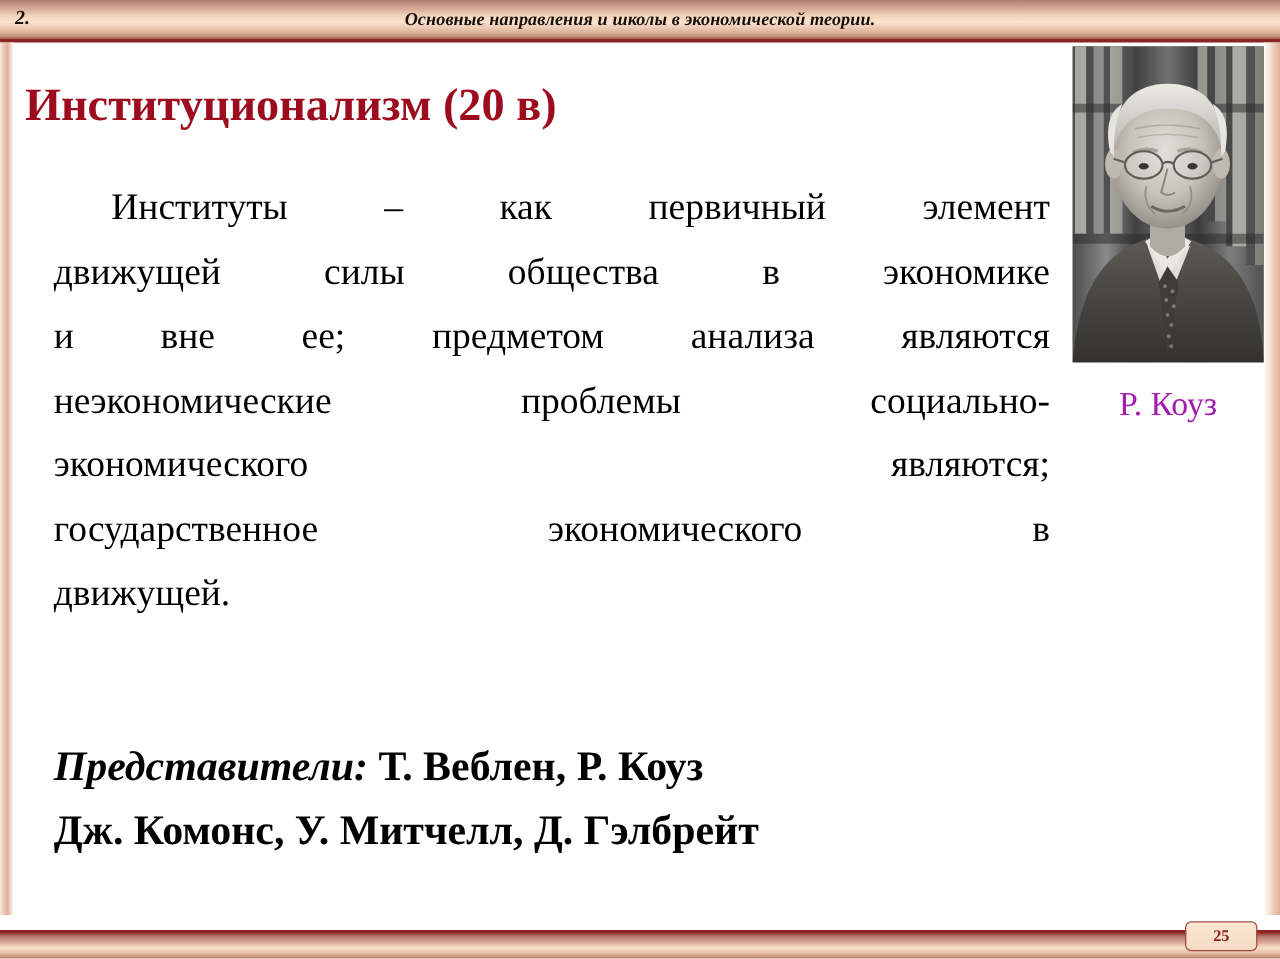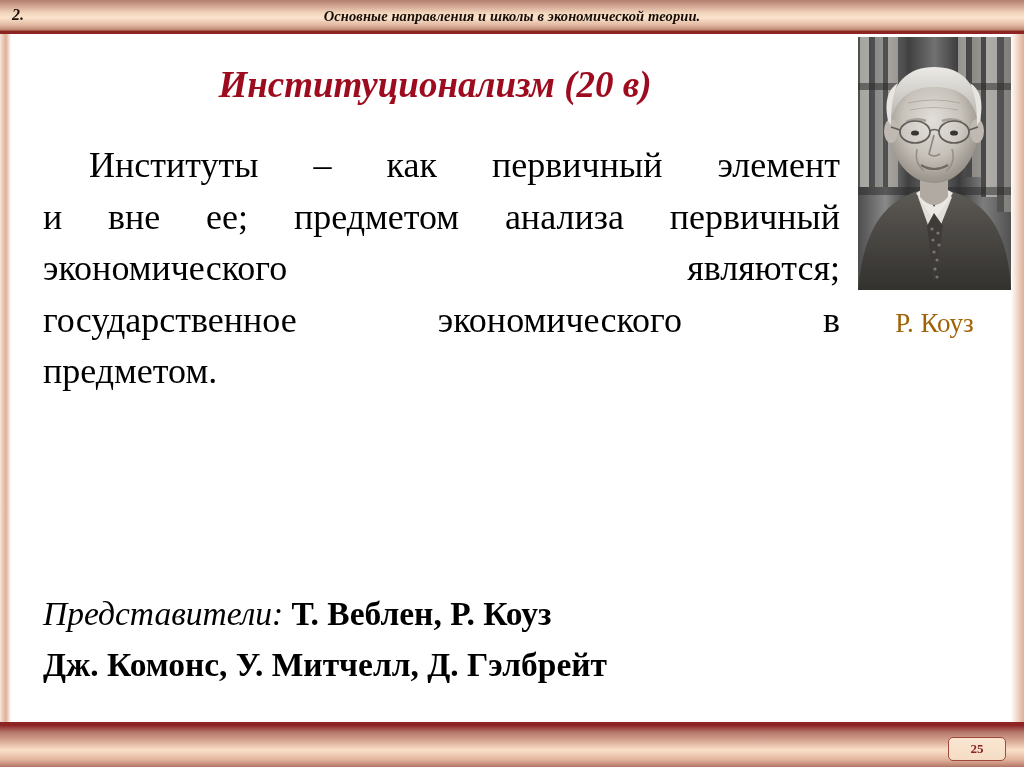--- a/index.html
+++ b/index.html
@@ -61,21 +61,21 @@
     letter-spacing: 0.1px;
     font-family: "Liberation Serif", "DejaVu Serif", serif;
   }
 
   
   .footer-band {
     position: absolute;
     left: 0;
     bottom: 0;
     width: 1024px;
-    height: 45px;
+    height: 23px;
     background: linear-gradient(to bottom,
         #8d2323 0%,
         #8d2323 7%,
         #b3766a 22%,
         #d8a794 42%,
         #fae0c8 62%,
         #e4b9a2 82%,
         #c68e7c 94%,
         #b07463 100%);
   }
@@ -123,36 +123,34 @@
         #f5e3d6 65%,
         #fffdfb 100%);
   }
 
   
   .slide-title {
     position: absolute;
     left: 20px;
     top: 66px;
     width: 830px;
-    text-align: center;
     font-size: 37px;
     font-weight: bold;
-    font-style: italic;
     color: #9d0b1e;
     font-family: "Liberation Serif", "DejaVu Serif", serif;
     line-height: 1.05;
   }
 
   
   .body-copy {
     position: absolute;
     left: 43px;
     top: 140px;
     width: 797px;
-    font-size: 36px;
+    font-size: 30px;
     line-height: 51.5px;
     color: #000000;
     text-align: justify;
     text-align-last: left;
     font-family: "Liberation Serif", "DejaVu Serif", serif;
   }
   .body-copy .para-indent {
     display: inline-block;
     width: 46px;
   }
@@ -175,21 +173,21 @@
     top: 588px;
     width: 800px;
     font-size: 33.5px;
     line-height: 51px;
     color: #000000;
     font-family: "Liberation Serif", "DejaVu Serif", serif;
     font-weight: bold;
   }
   .reps-lead {
     font-style: italic;
-    font-weight: normal;
+    font-weight: bold;
   }
   .reps-line2 {
     display: block;
   }
 
   
   .portrait {
     position: absolute;
     left: 858px;
     top: 37px;
@@ -200,45 +198,47 @@
   }
   .portrait svg { display: block; }
 
   .portrait-caption {
     position: absolute;
     left: 858px;
     top: 308px;
     width: 153px;
     text-align: center;
     font-size: 27px;
-    color: #a16207;
+    color: #a21caf;
     font-family: "Liberation Serif", "DejaVu Serif", serif;
   }
 </style>
 </head>
 <body>
 
 <div id="slide">
 
   <div class="header-band">
     <span class="header-num">2.</span>
     <span class="header-title">Основные направления и школы в экономической теории.</span>
   </div>
 
   <div class="edge-left"></div>
   <div class="edge-right"></div>
 
   <div class="slide-title">Институционализм (20 в)</div>
 
   <div class="body-copy">
     <span class="jline"><span class="para-indent"></span><span>Институты – как первичный элемент</span></span>
-    <span class="jline">и вне ее; предметом анализа первичный</span>
+    <span class="jline">движущей силы общества в экономике</span>
+    <span class="jline">и вне ее; предметом анализа являются</span>
+    <span class="jline">неэкономические проблемы социально-</span>
     <span class="jline">экономического являются;</span>
     <span class="jline">государственное экономического в</span>
-    <span class="jline last">предметом.</span>
+    <span class="jline last">движущей.</span>
   </div>
 
   <div class="reps">
     <span class="reps-lead">Представители:</span><span> Т. Веблен, Р. Коуз</span>
     <span class="reps-line2">Дж. Комонс, У. Митчелл, Д. Гэлбрейт</span>
   </div>
 
   <div class="portrait">
     <svg width="153" height="253" viewBox="0 0 153 253">
       <defs>

